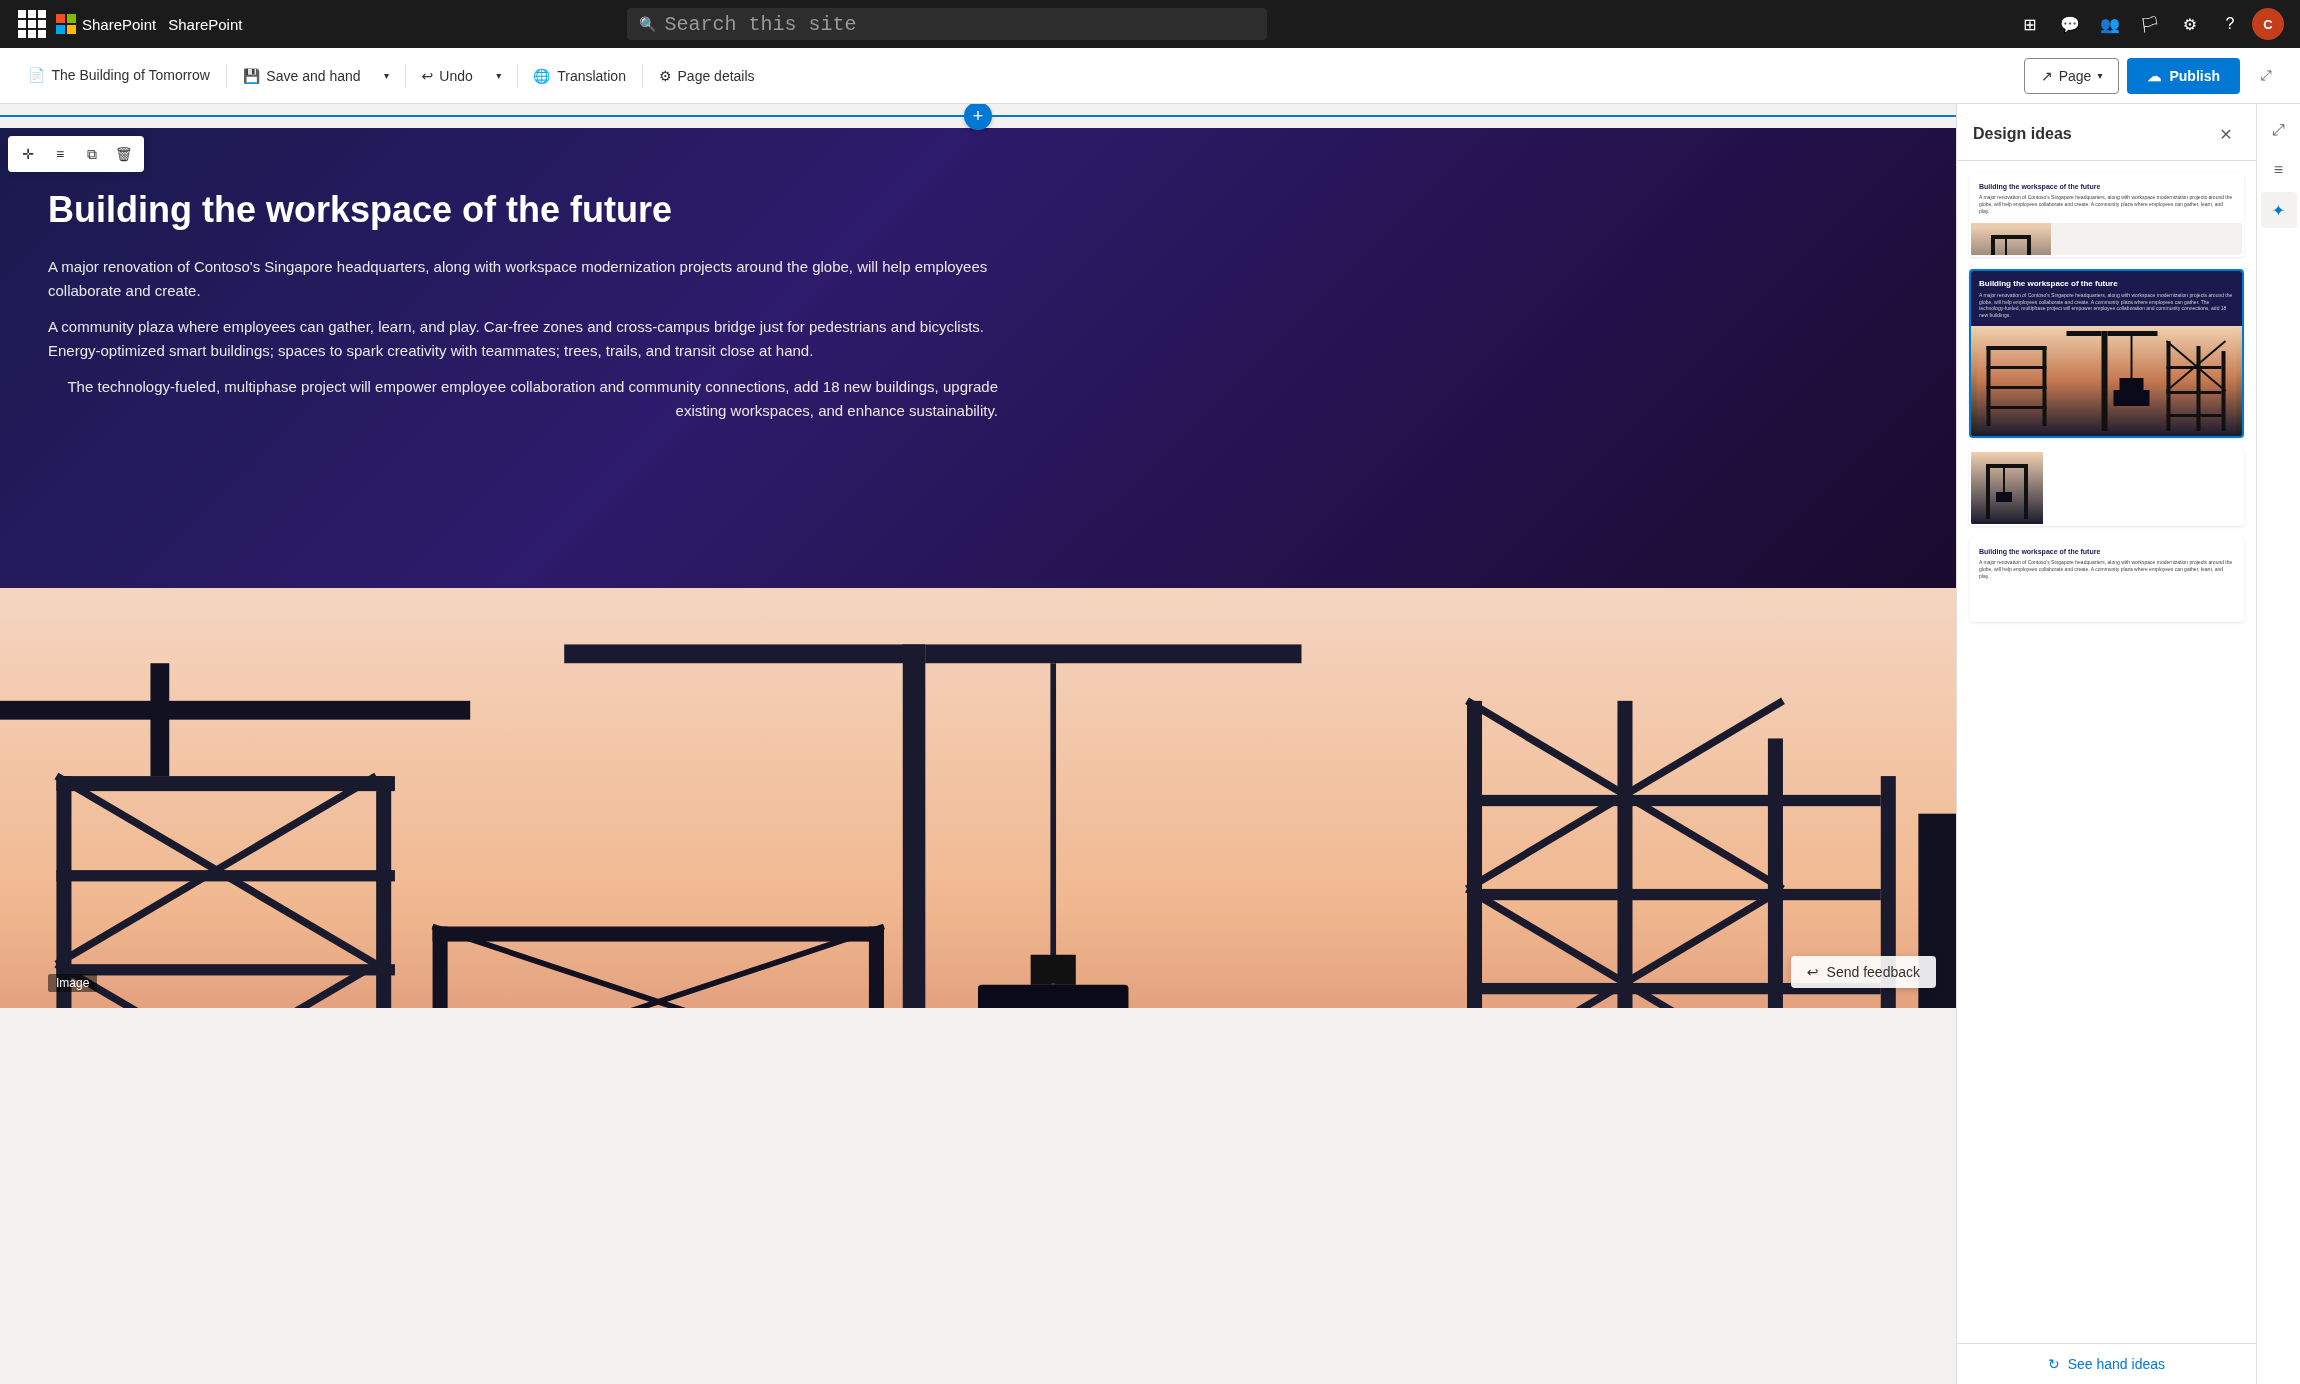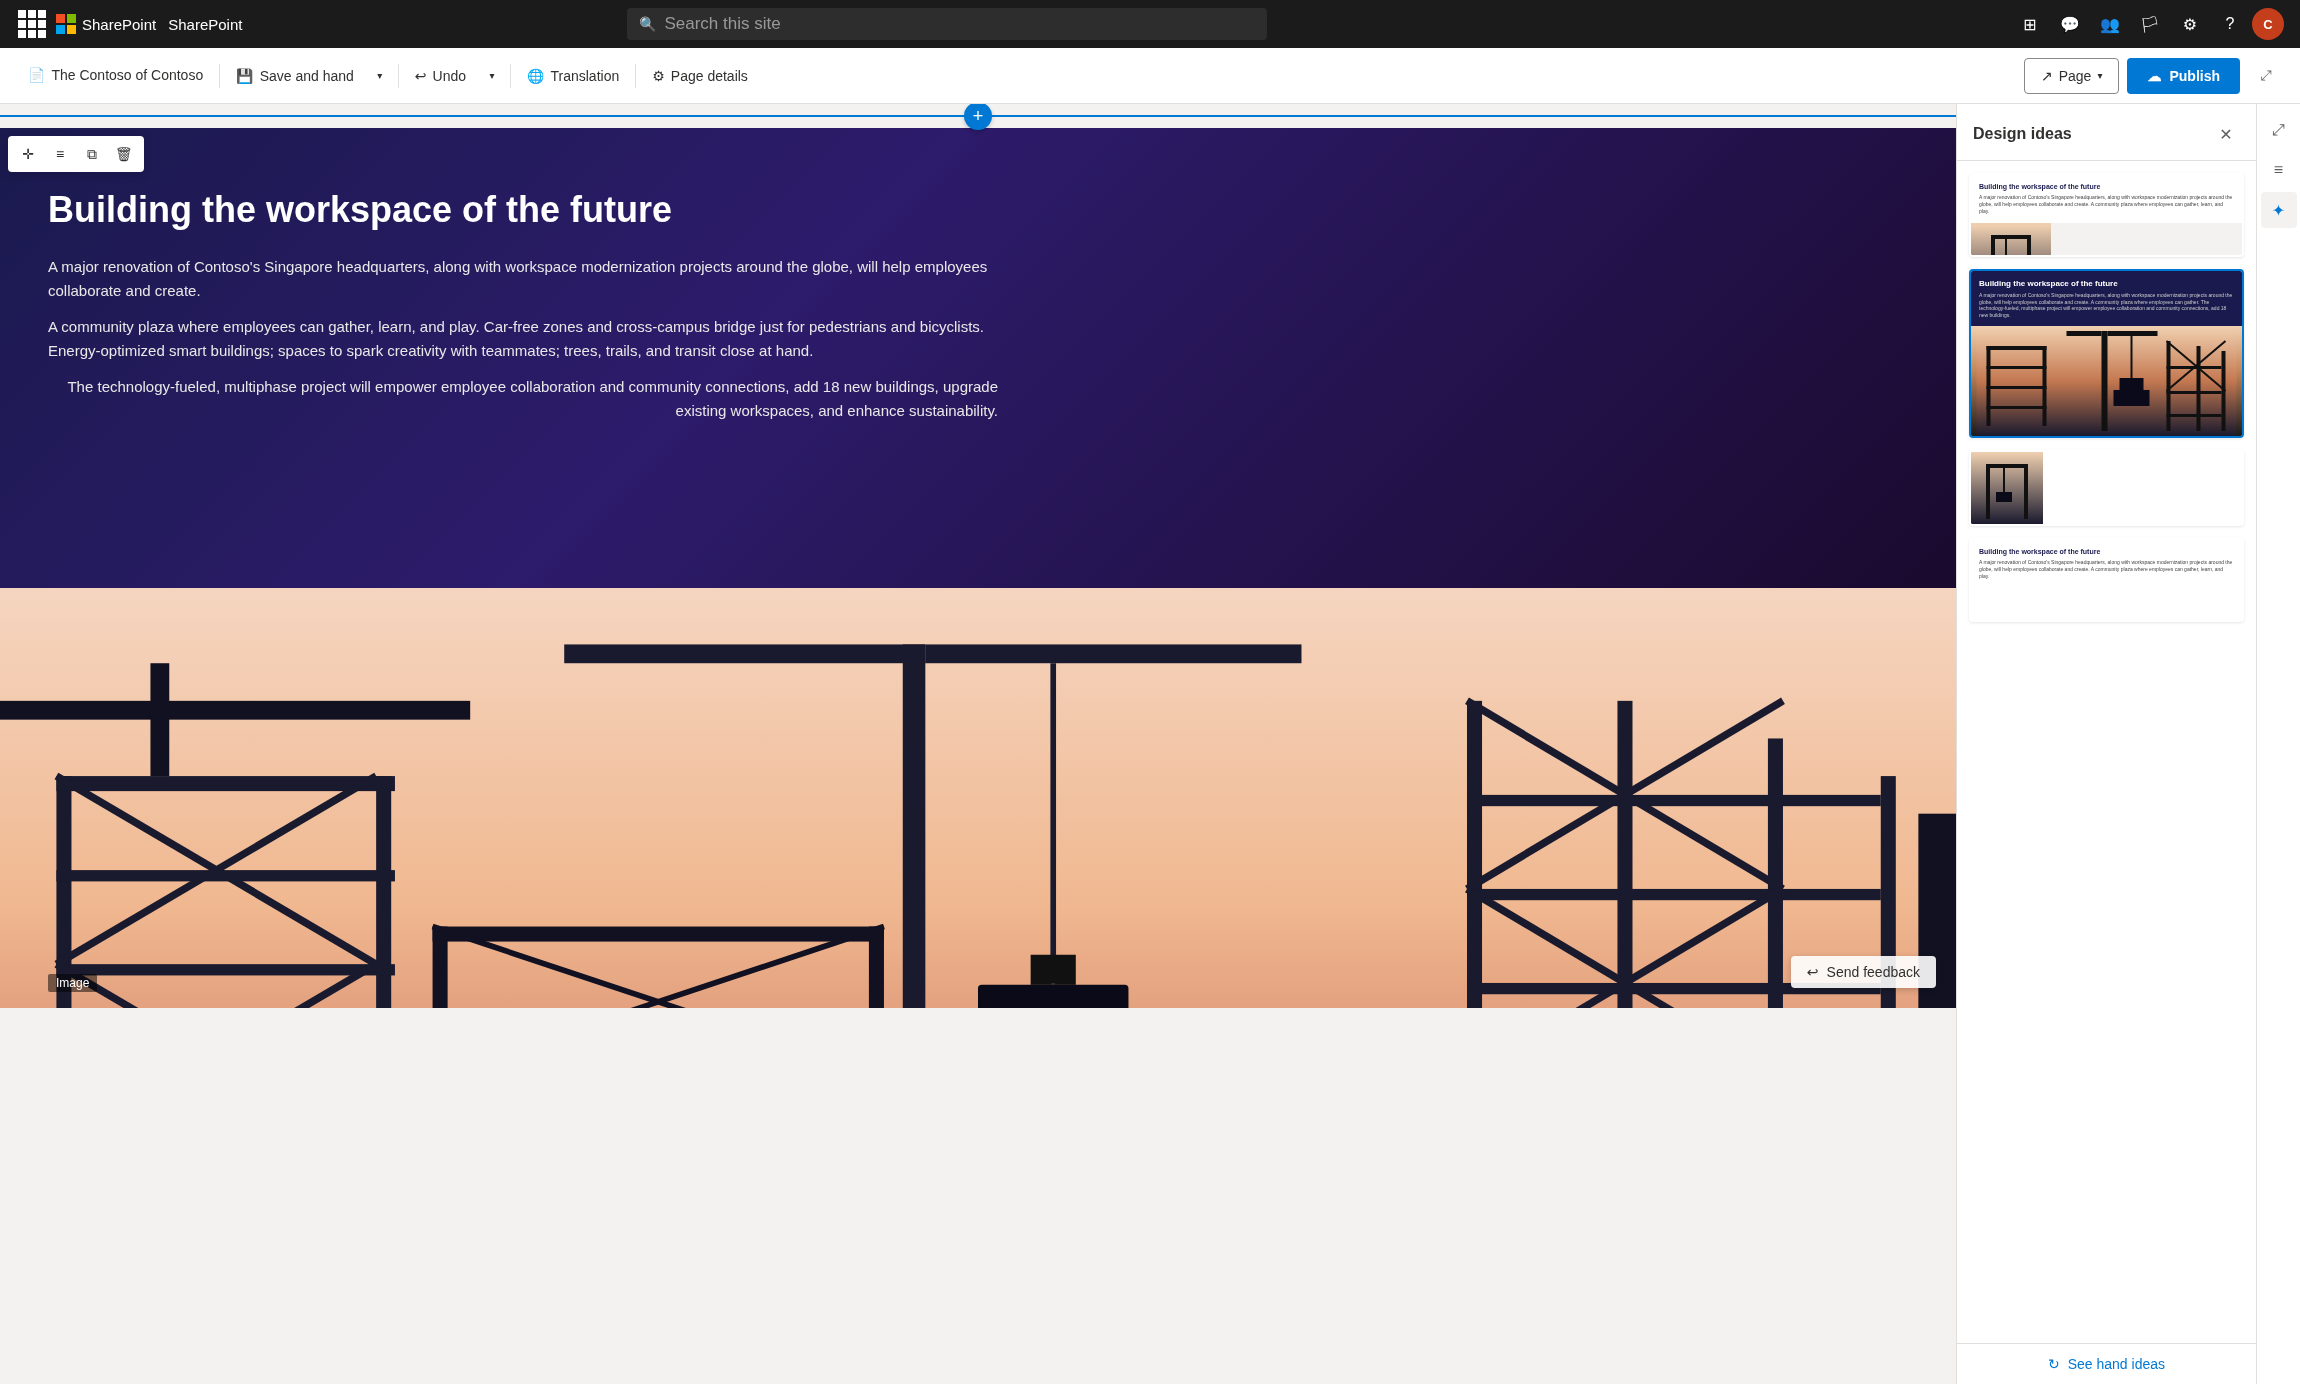--- a/index.html
+++ b/index.html
@@ -39,21 +39,21 @@
     .search-bar {
       flex: 0 0 640px;
       background: #2d2d2d;
       border-radius: 4px;
       display: flex; align-items: center;
       padding: 0 12px; height: 32px; gap: 8px;
       margin: 0 auto;
     }
     .search-bar input {
       background: transparent; border: none; outline: none;
-      color: #3b82f6; font-size: 17px; width: 100%;
+      color: #3b82f6; font-size: 20px; width: 100%; font-family: Liberation Mono, monospace;
     }
     .search-bar input::placeholder { color: #999; }
     .nav-icons {
       margin-left: auto; display: flex; align-items: center; gap: 4px;
     }
     .nav-icon-btn {
       width: 36px; height: 36px; border-radius: 50%;
       display: flex; align-items: center; justify-content: center;
       cursor: pointer; color: #fff; font-size: 16px;
       background: transparent; border: none;
@@ -335,21 +335,21 @@
     <button class="nav-icon-btn">🏳</button>
     <button class="nav-icon-btn">⚙</button>
     <button class="nav-icon-btn">?</button>
     <div class="avatar">C</div>
   </div>
 </div>
 
 <div class="secondary-toolbar">
   <div class="page-tab">
     <span class="page-tab-icon">📄</span>
-    <span>The Contoso of Contoso</span>
+    <span>The Building of Tomorrow</span>
   </div>
   <div class="toolbar-divider"></div>
   <button class="toolbar-btn">
     <span>💾</span>
     <span>Save and hand</span>
   </button>
   <button class="toolbar-btn-arrow">▾</button>
   <div class="toolbar-divider"></div>
   <button class="toolbar-btn">
     <span>↩</span>

